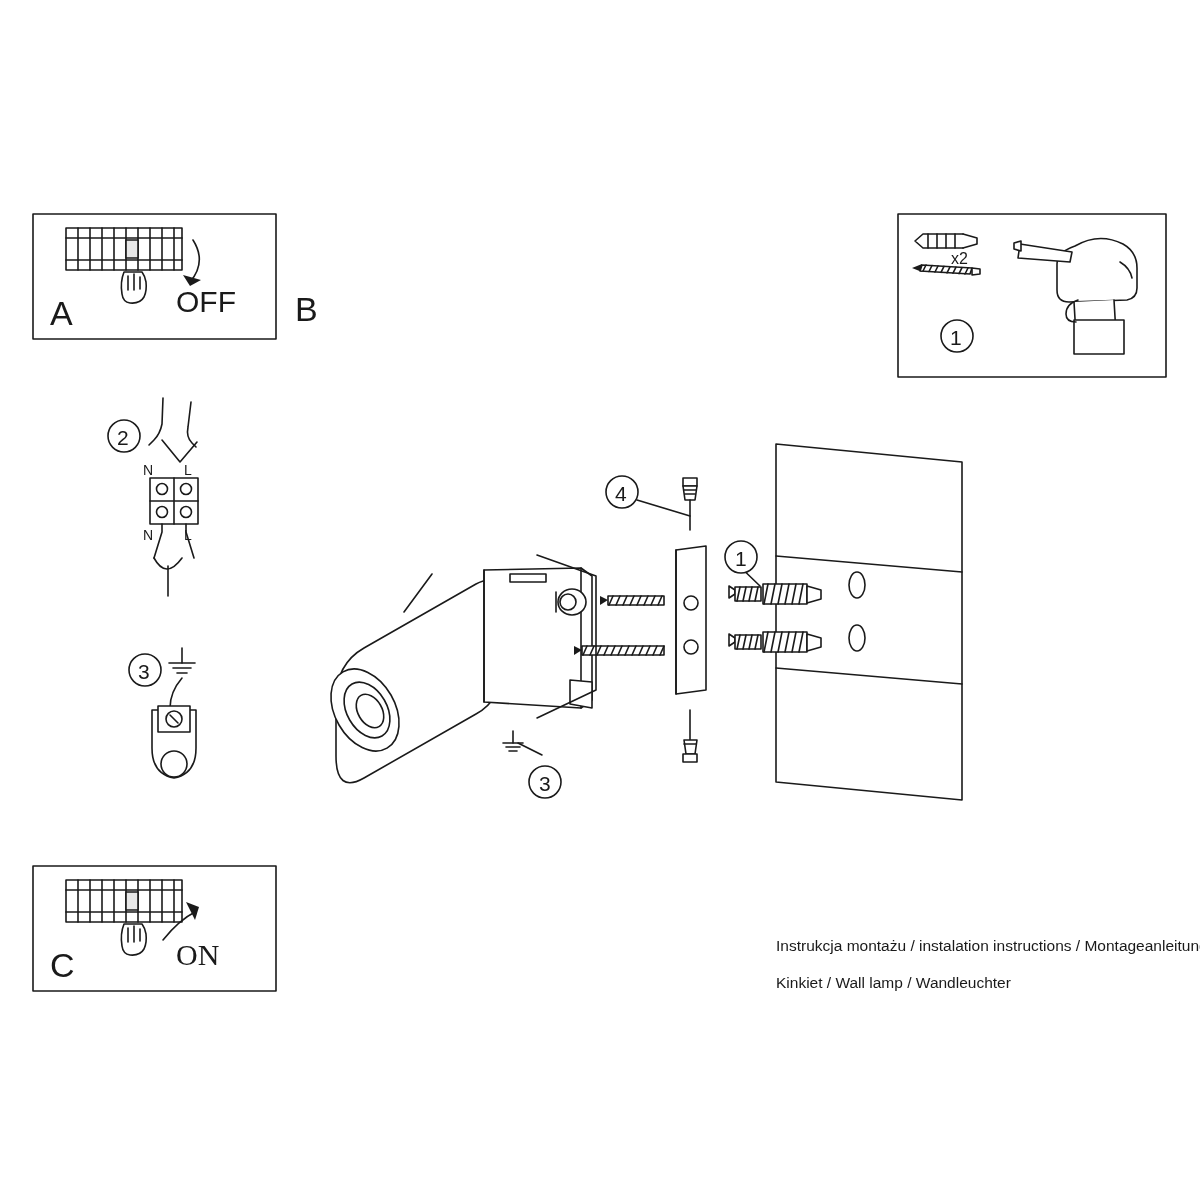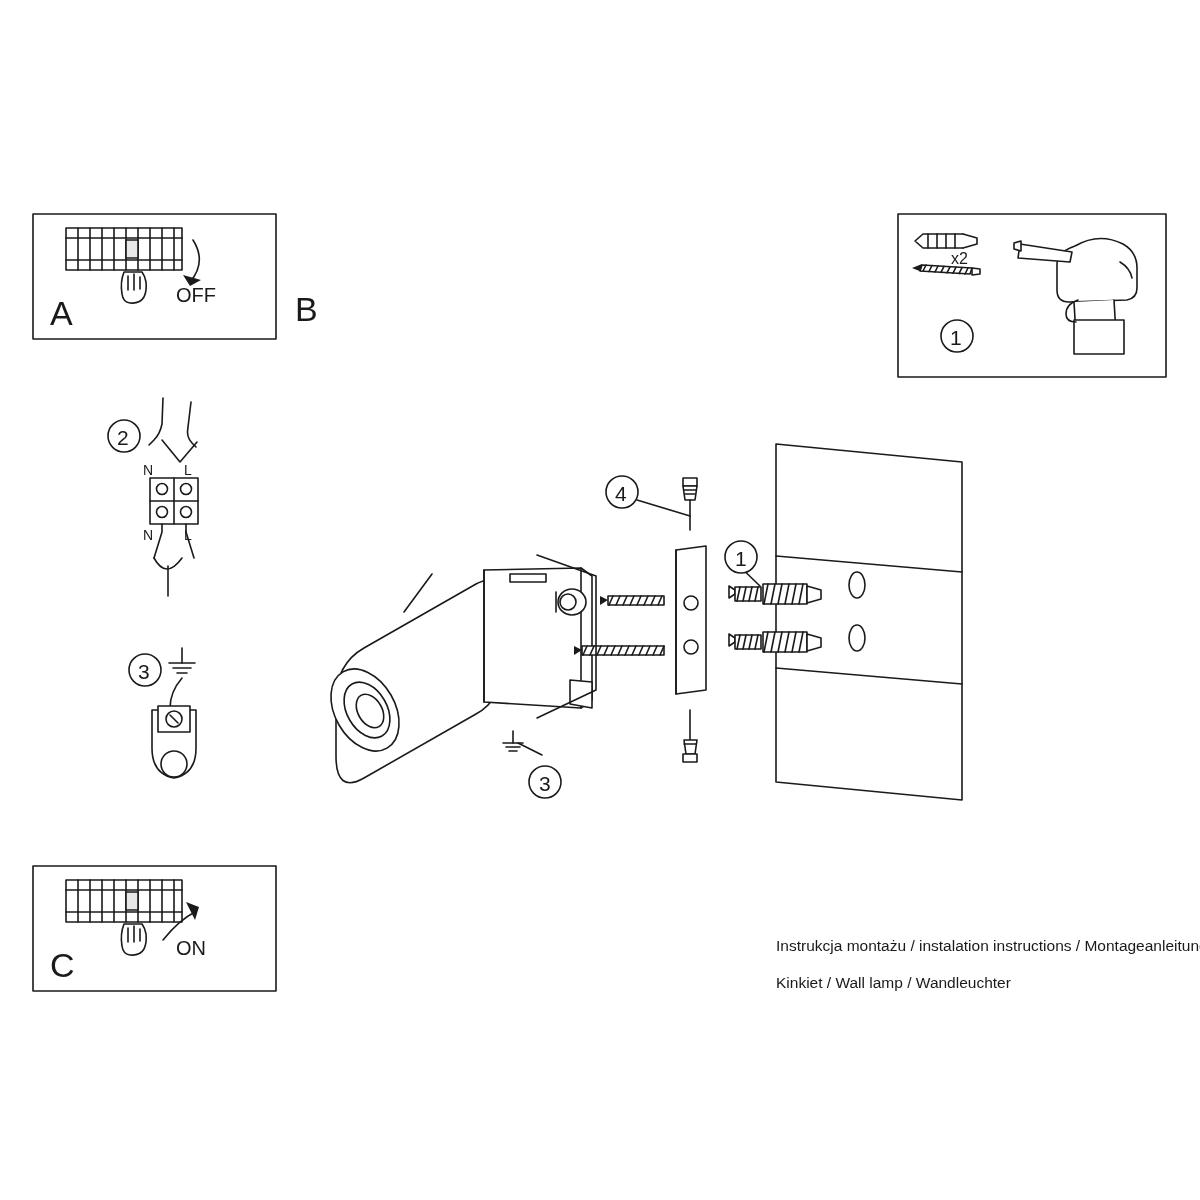--- a/index.html
+++ b/index.html
@@ -29,21 +29,21 @@
   .lbl {
     position: absolute;
     white-space: pre;
     line-height: 1.25;
   }
   .lbl-step {
     font-size: 34px;
     font-weight: 400;
   }
   .lbl-onoff {
-    font-size: 20px;
+    font-size: 30px;
     font-weight: 400;
   }
   .lbl-num {
     font-size: 21px;
   }
   .lbl-foot {
     font-size: 15.5px;
     color: #1a1a1a;
   }
   .lbl-x2 {
@@ -291,21 +291,21 @@
   </svg>
 
   <div class="lbl lbl-step" style="left:50px; top:292px;">A</div>
 
   <div class="lbl lbl-onoff" style="left:176px; top:283px;">OFF</div>
 
   <div class="lbl lbl-step" style="left:295px; top:288px;">B</div>
 
   <div class="lbl lbl-step" style="left:50px; top:944px;">C</div>
 
-  <div class="lbl lbl-onoff" style="left:176px; top:936px;">ON</div>
+  <div class="lbl lbl-onoff" style="left:176px; top:936px;font-family:Liberation Serif, serif;">ON</div>
 
   <div class="lbl lbl-x2" style="left:951px; top:249px;">x2</div>
 
   <div class="lbl lbl-num" style="left:950px; top:325px;">1</div>
 
   <div class="lbl lbl-num" style="left:117px; top:425px;">2</div>
 
   <div class="lbl lbl-num" style="left:138px; top:659px;">3</div>
 
   <div class="lbl lbl-num" style="left:615px; top:481px;">4</div>

